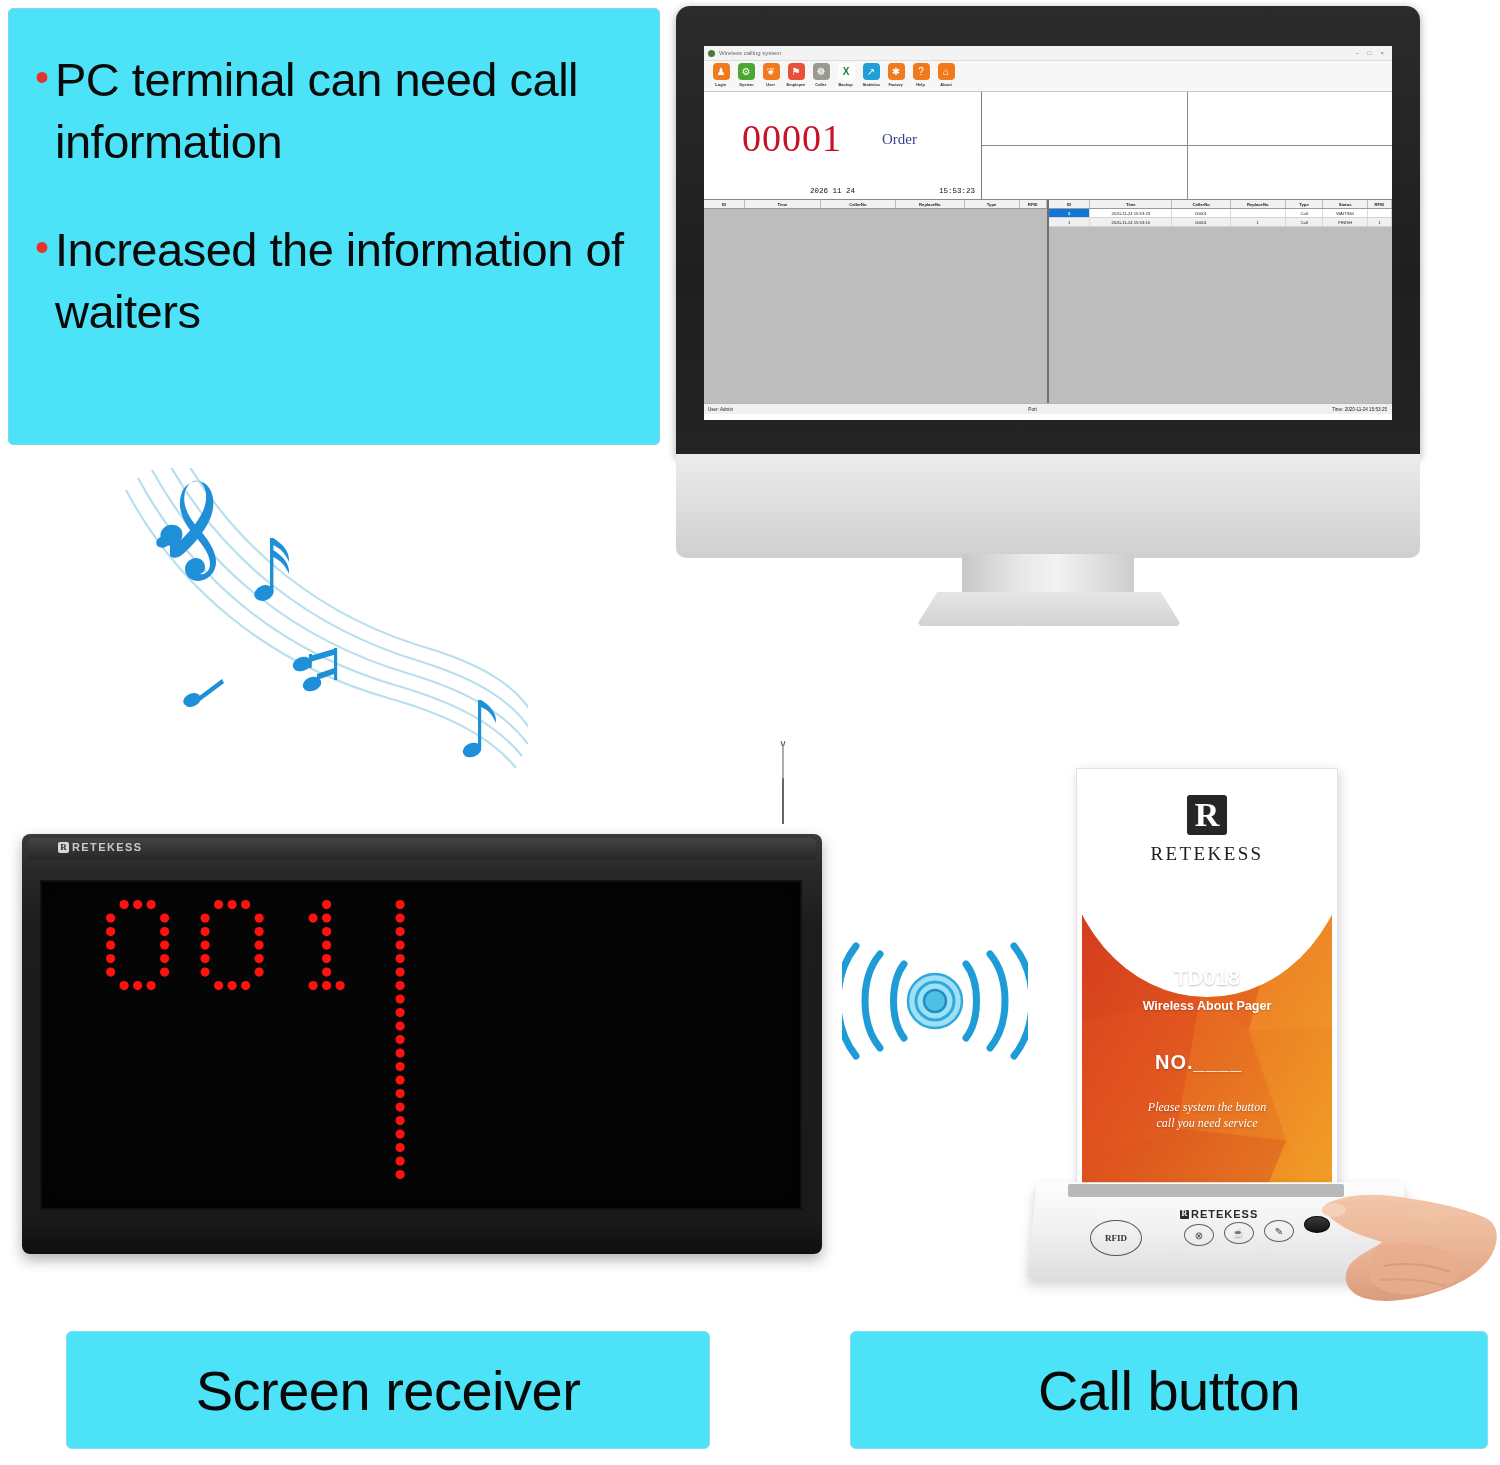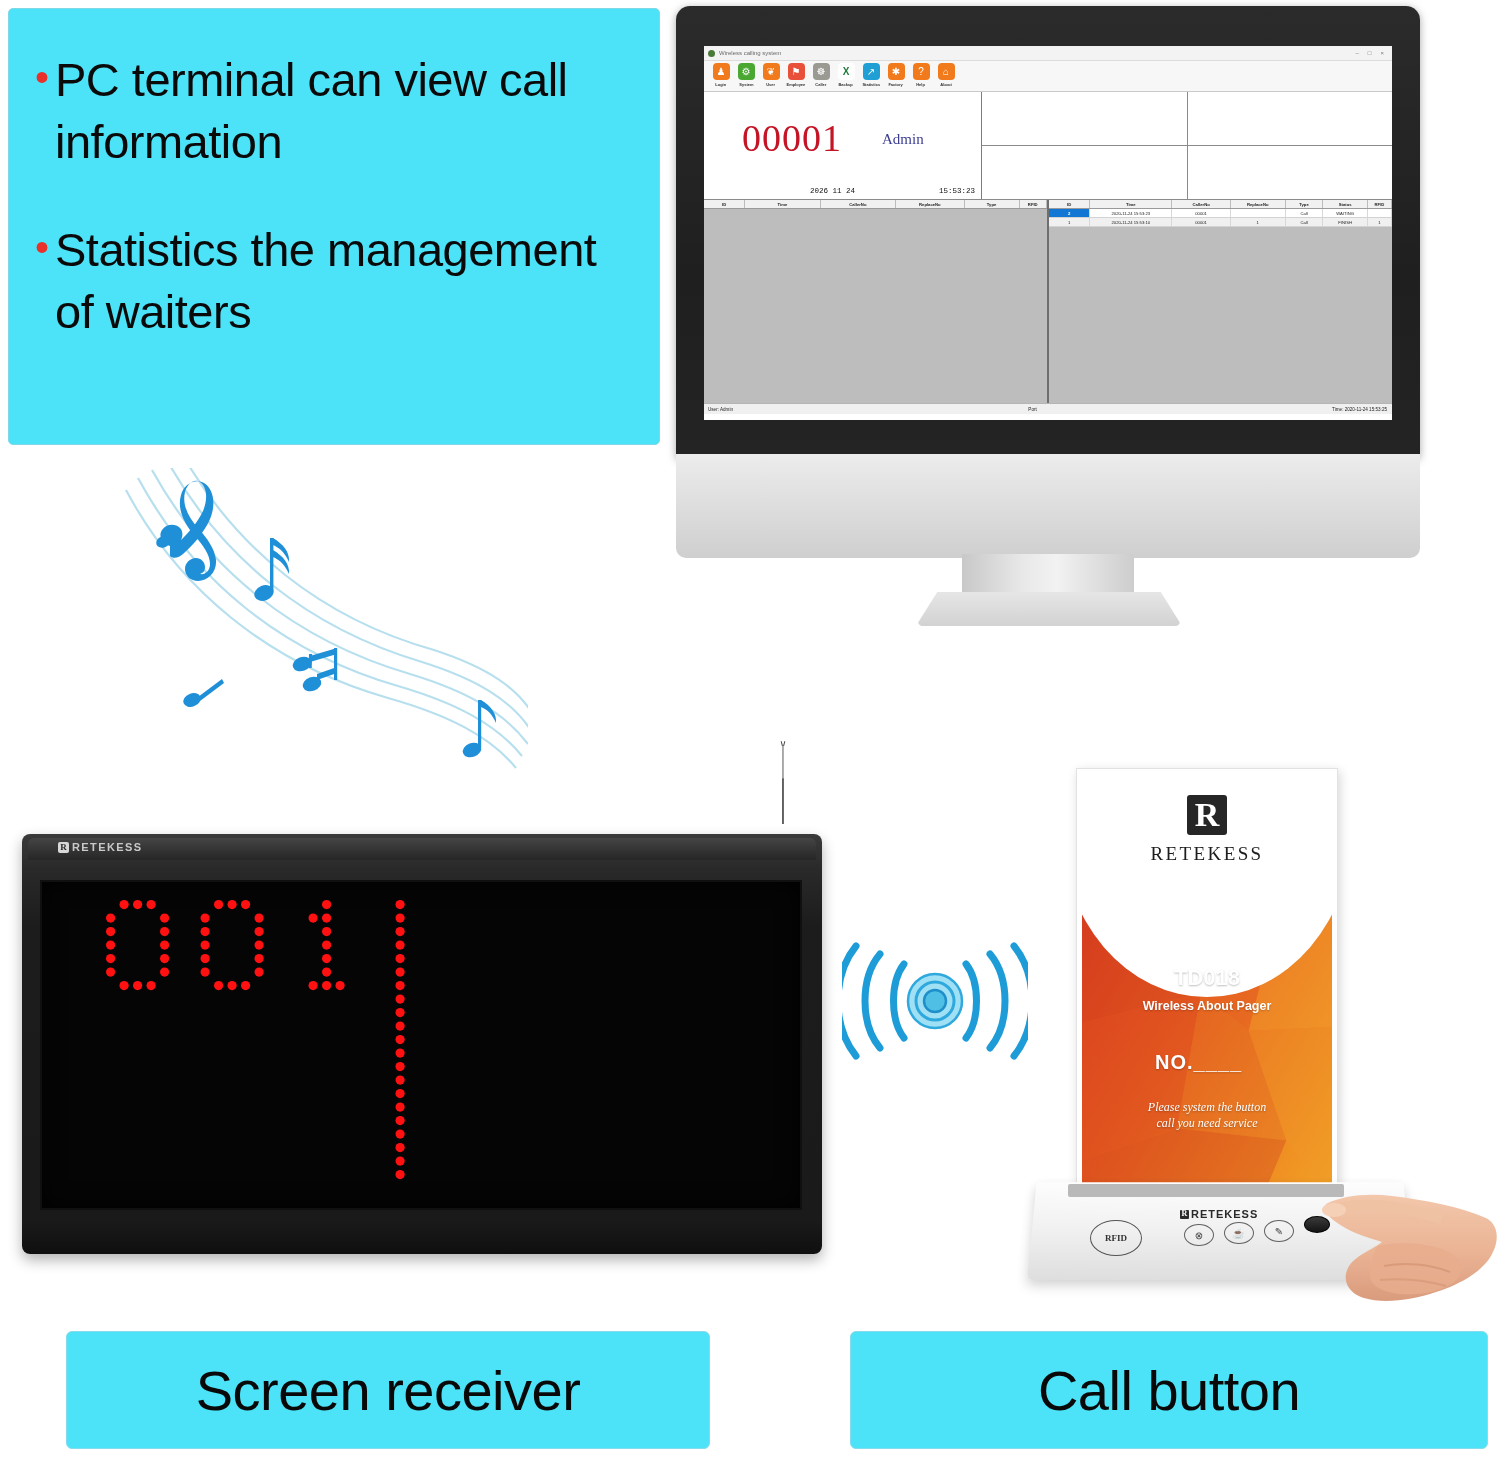--- a/index.html
+++ b/index.html
@@ -284,25 +284,25 @@
   #cap-right { left: 850px; top: 1331px; width: 638px; }
 </style>
 </head>
 <body>
 
 <div id="stage">
 
   <div class="feature-box" id="feature-box">
       <div class="bullet-row">
         <div class="bullet-dot">•</div>
-        <div class="bullet-text">PC terminal can view call information</div>
+        <div class="bullet-text">PC terminal can need call information</div>
       </div>
       <div class="bullet-row">
         <div class="bullet-dot">•</div>
-        <div class="bullet-text">Statistics the management of waiters</div>
+        <div class="bullet-text">Increased the information of waiters</div>
       </div>
     </div>
 
   <div id="monitor">
     <div class="mon-bezel">
       <div class="mon-screen">
 
         <div class="sw-titlebar">
           <div class="sw-title-dot"></div>
           <div class="sw-title-text">Wireless calling system</div>
@@ -352,21 +352,21 @@
             </div>
             <div class="tb-item">
               <div class="tb-icon" style="background: rgb(240, 122, 28);">⌂</div>
               <div class="tb-label">About</div>
             </div>
           </div>
 
         <div class="sw-display">
           <div class="disp-main">
             <div class="disp-num">00001</div>
-            <div class="disp-order">Admin</div>
+            <div class="disp-order">Order</div>
             <div class="disp-date">2026 11 24</div>
             <div class="disp-time">15:53:23</div>
           </div>
           <div class="disp-grid">
             <div class="disp-grid-row">
               <div class="disp-cell"></div>
               <div class="disp-cell"></div>
             </div>
             <div class="disp-grid-row">
               <div class="disp-cell"></div>

